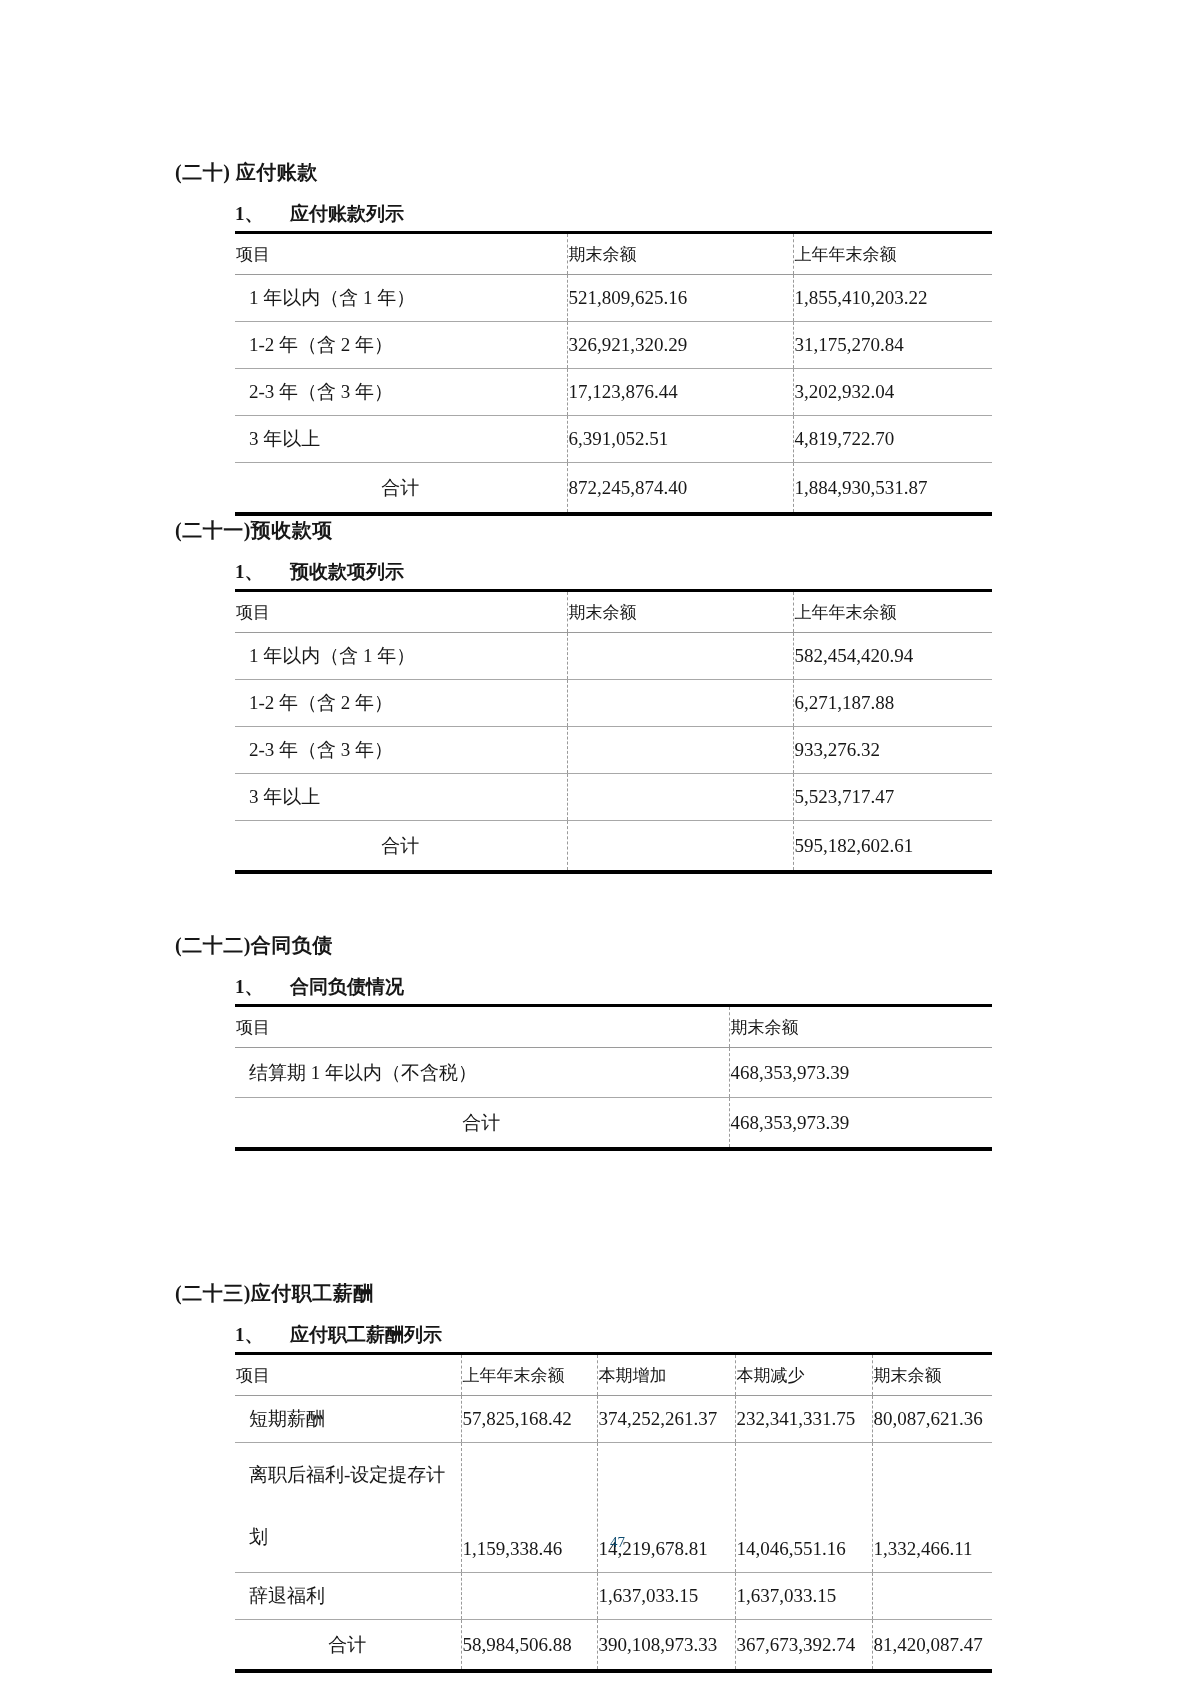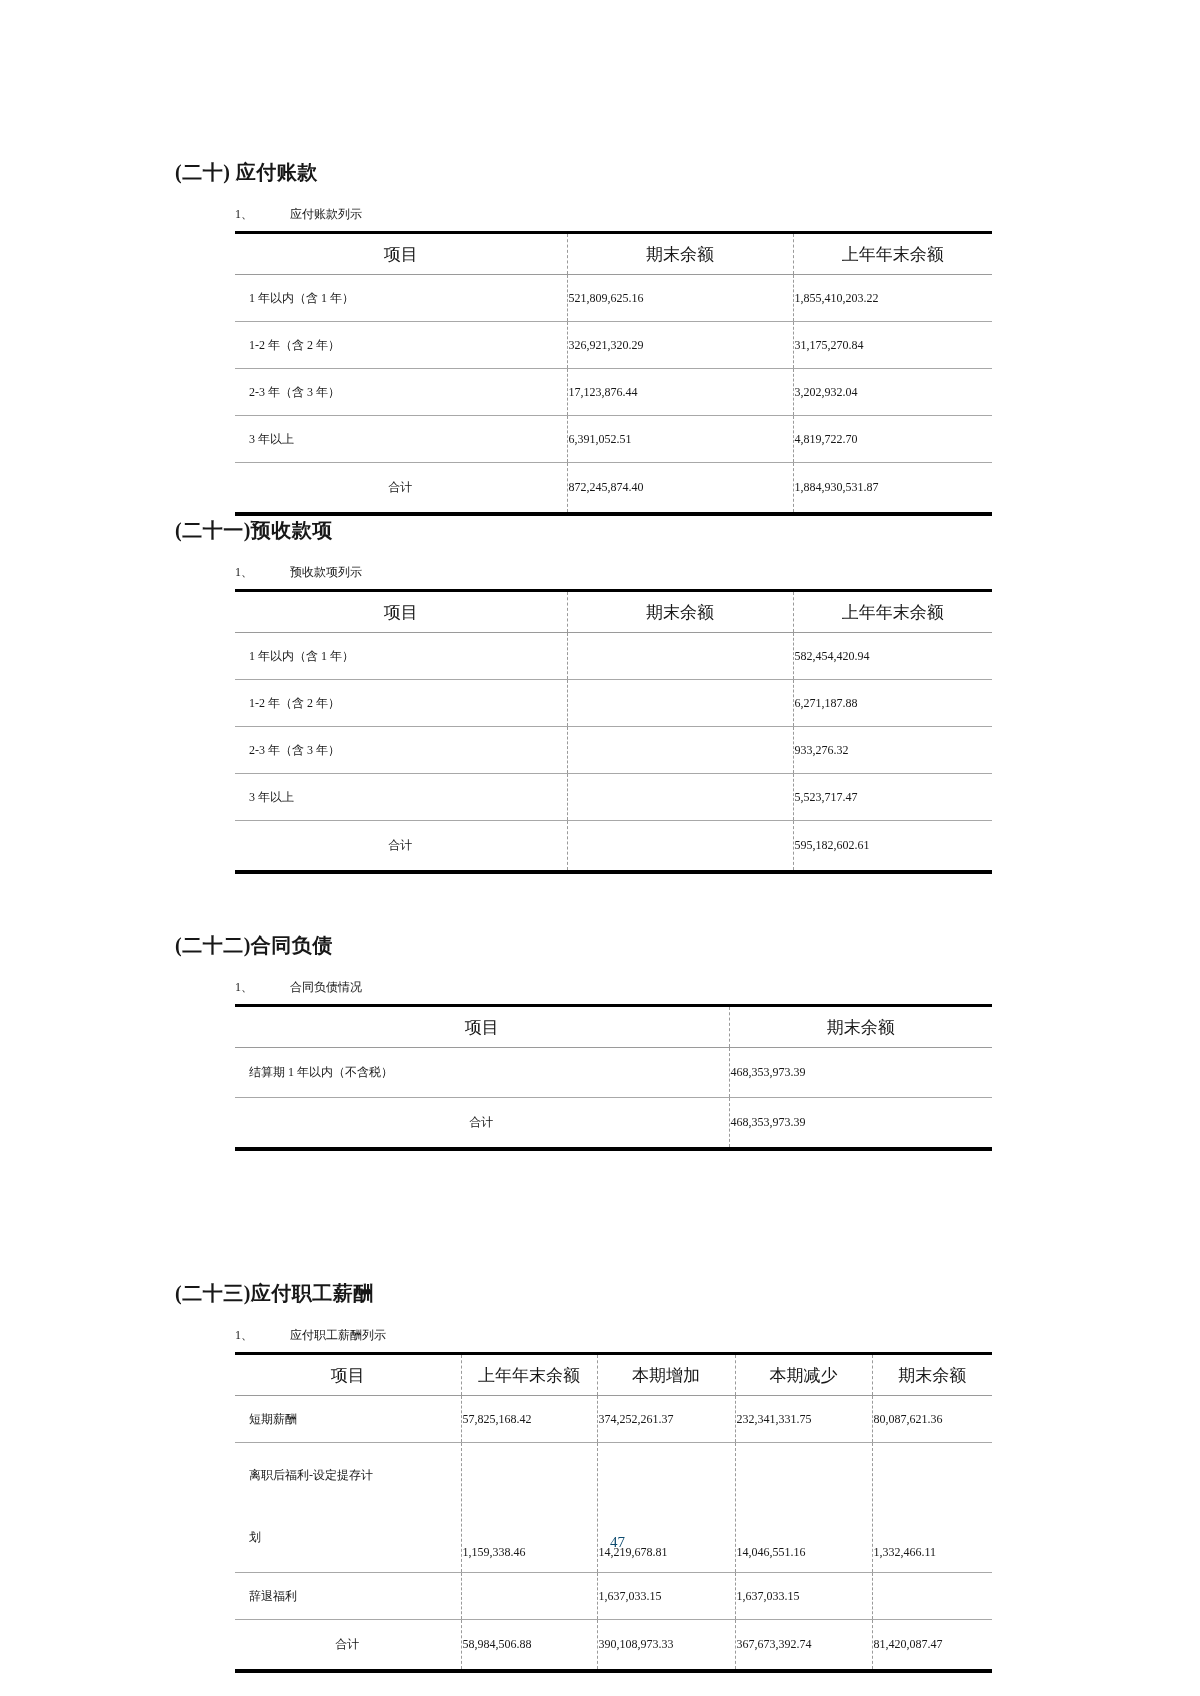--- a/index.html
+++ b/index.html
@@ -11,37 +11,37 @@
     position: relative;
     overflow: hidden;
   }
   .content { position: absolute; left: 175px; top: 158px; width: 825px; }
 
   .sec { margin: 0; }
   .sec-h {
     font-size: 20px; font-weight: bold; margin: 0; padding: 0;
     letter-spacing: 0.5px; line-height: 28px;
   }
-  .sub-h { margin: 15px 0 4px 60px; font-size: 12px; font-weight: normal; line-height: 26px; }
+  .sub-h { margin: 15px 0 4px 60px; font-size: 19px; font-weight: bold; line-height: 26px; }
   .sub-num { display: inline-block; width: 55px; }
 
   table.fin {
     border-collapse: collapse; table-layout: fixed;
     width: 757px; margin-left: 60px; margin-top: 2px;
     border-top: 3px solid #000;
     border-bottom: 4px solid #000;
   }
   table.fin th {
     font-weight: normal; font-size: 17px; height: 38px;
-    text-align: center; vertical-align: middle;
+    text-align: left; vertical-align: middle;
     border-bottom: 1px solid #9a9a9a;
     overflow: hidden;
   }
   table.fin td {
-    font-size: 12px; height: 44px; vertical-align: middle;
+    font-size: 19px; height: 44px; vertical-align: middle;
     overflow: hidden; white-space: nowrap;
   }
   table.fin tbody tr td { border-top: 1px solid #a8a8a8; }
   table.fin tbody tr:first-child td { border-top: none; }
   table.fin th + th, table.fin td + td { border-left: 1px dashed #9a9a9a; }
   td.label { text-align: left; padding-left: 14px; }
   td.num { padding-right: 10px; }
   td.total-label { text-align: center; padding-left: 0; }
   tr.total td { height: 47px; }
   tr.tall td { height: 100px; vertical-align: bottom; padding-bottom: 12px; }

